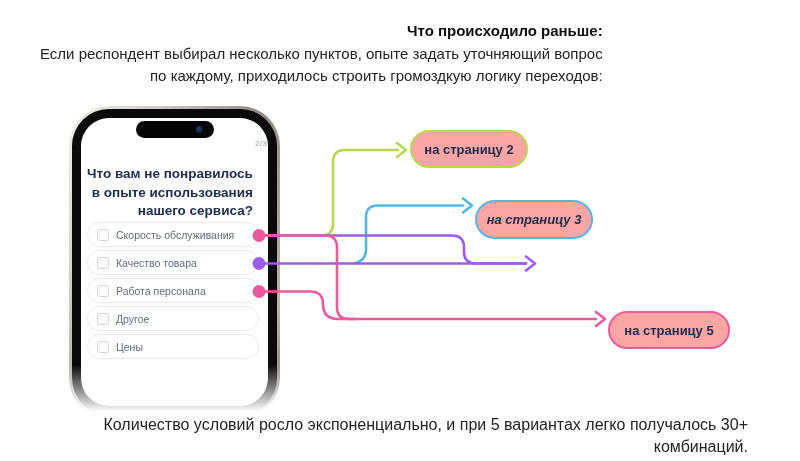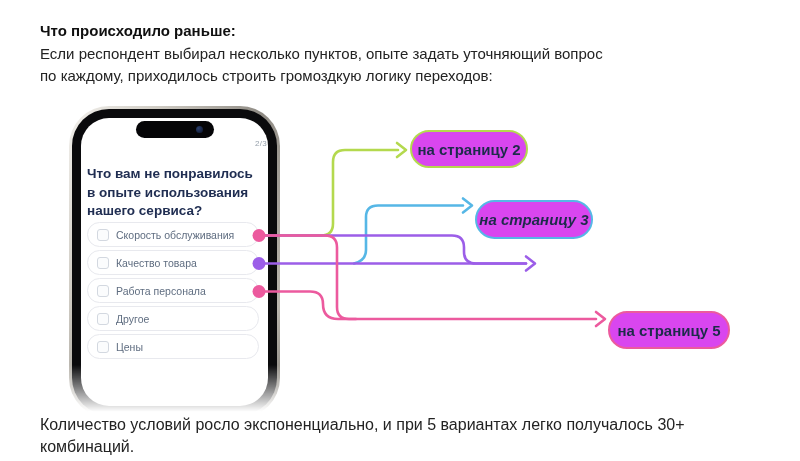--- a/index.html
+++ b/index.html
@@ -1,17 +1,17 @@
 <!DOCTYPE html>
 <html style="--green: #b4d94e; --cyan: #56b7e6; --purple: #9c5ee8; --pink: #ec5a9e; --box-text: #1d2b4a; --question-text: #202e52; --option-text: #5f6d80;"><head>
 <meta charset="utf-8">
 <style>
   html,body { margin:0; padding:0; background:#fff; }
   body { font-family:"Liberation Sans", sans-serif; }
-  .stage { position:relative; width:748px; height:461px; background:#ffffff; overflow:hidden; }
+  .stage { position:relative; width:748px; height:461px; background:#ffffff; overflow:hidden;text-align:right; }
 
   
   .header { position:absolute; left:40px; top:20px; font-size:15px; line-height:22.5px; color:#232323; }
   .header .title { font-weight:bold; color:#101010; }
   .footer { position:absolute; left:40px; top:414px; font-size:16px; line-height:22px; color:#232323; }
 
   
   .phone { position:absolute; left:69px; top:106px; width:211px; height:312px;
     -webkit-mask-image:linear-gradient(to bottom,#000 83%,rgba(0,0,0,0) 98%);
     mask-image:linear-gradient(to bottom,#000 83%,rgba(0,0,0,0) 98%); }
@@ -35,22 +35,22 @@
   .olabel { margin-left:7px; font-size:10.5px; color:var(--option-text,#5f6d80); white-space:nowrap; }
 
   
   .wires { position:absolute; left:0; top:0; pointer-events:none; }
   .w { fill:none; stroke-width:2.6; stroke-linejoin:round; stroke-linecap:round; }
   .wg { stroke:var(--green,#b4d94e); } .wc { stroke:var(--cyan,#56b7e6); }
   .wp { stroke:var(--purple,#9c5ee8); } .wk { stroke:var(--pink,#ec5a9e); }
   .dotp { fill:var(--pink,#ec5a9e); } .dotv { fill:var(--purple,#9c5ee8); }
 
   
-  .bbox { position:absolute; height:38px; background:#d946ef; border:2.5px solid #999; border-radius:19.5px;
-    display:flex; align-items:center; justify-content:center; font-size:15px; font-weight:bold;
+  .bbox { position:absolute; height:38px; background:#fca5a5; border:2.5px solid #999; border-radius:19.5px;
+    display:flex; align-items:center; justify-content:center; font-size:13px; font-weight:bold;
     color:var(--box-text,#1d2b4a); box-sizing:border-box; white-space:nowrap; }
   .b2 { left:410px; top:130px; width:118px; }
   .b3 { left:475px; top:200px; width:118px; height:39px;font-style:italic; }
   .b4 { left:538px; top:244px; width:119px; }
   .b5 { left:608px; top:311px; width:122px; }
 </style>
 </head>
 <body>
 
 <div class="stage">

